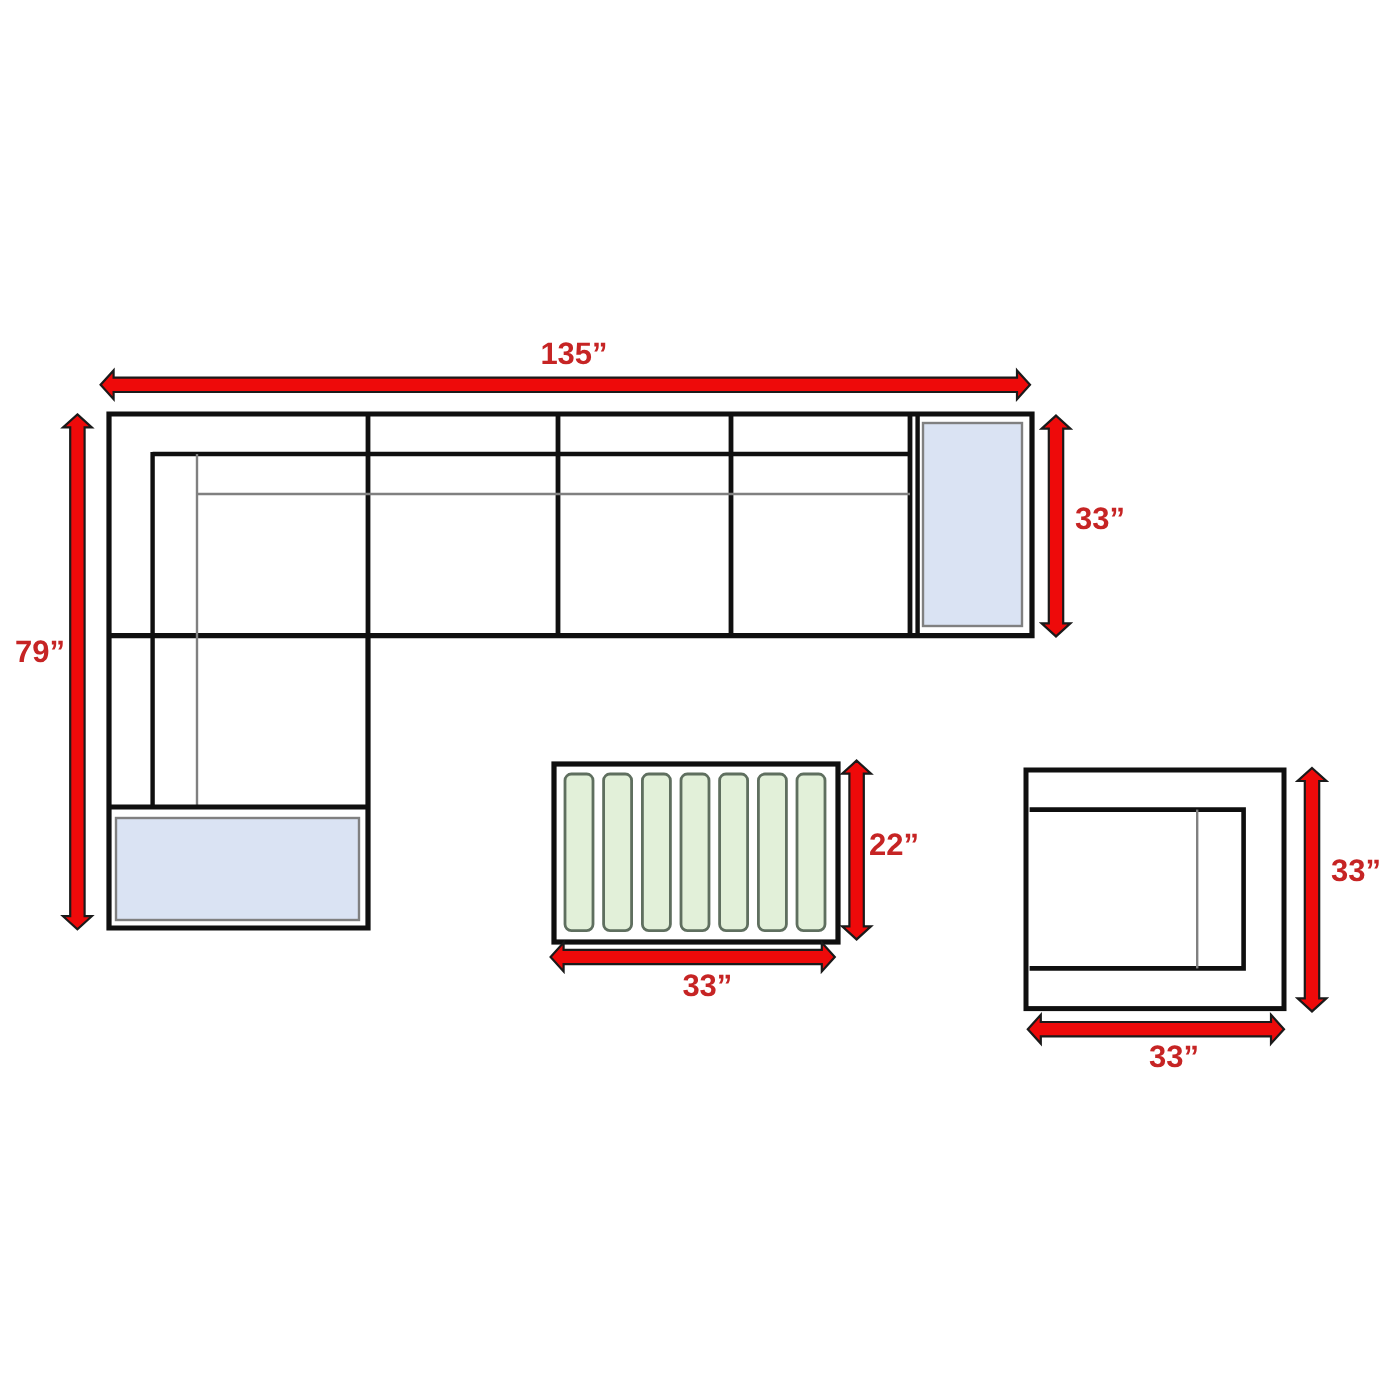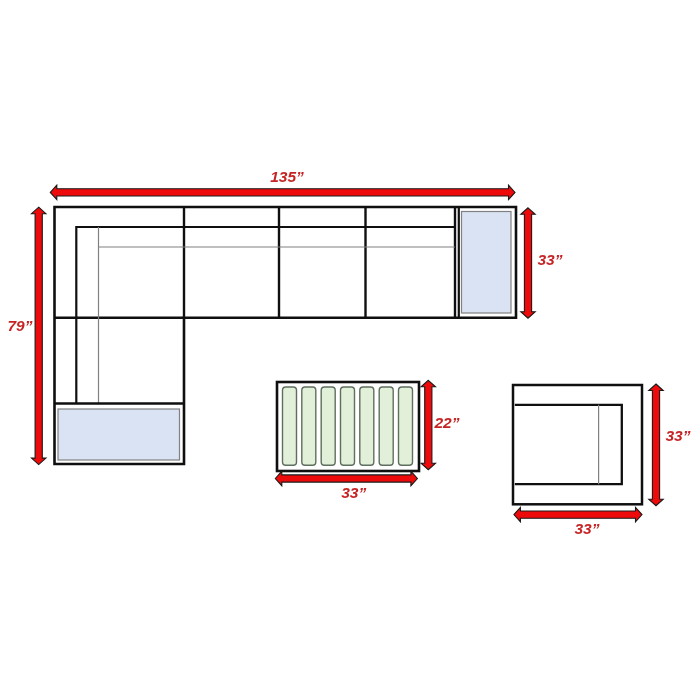--- a/index.html
+++ b/index.html
@@ -1,16 +1,16 @@
 <!DOCTYPE html>
 <html><head>
 <meta charset="utf-8">
 <style>
   html,body{margin:0;padding:0;background:#ffffff;}
-  .wrap{width:700px;height:700px;position:relative;font-style:italic;}
+  .wrap{width:700px;height:700px;position:relative;}
   text{font-family:"Liberation Sans",sans-serif;font-weight:bold;fill:#c62424;}
 </style>
 </head>
 <body>
 <div class="wrap">
 <svg width="700" height="700" viewBox="0 0 700 700">
   <rect x="0" y="0" width="700" height="700" fill="#ffffff"></rect>
 
   <path d="M 54.5 207 H 516 V 317.8 H 184 V 464 H 54.5 Z" fill="#ffffff" stroke="#0f0f0f" stroke-width="2.6"></path>
 

